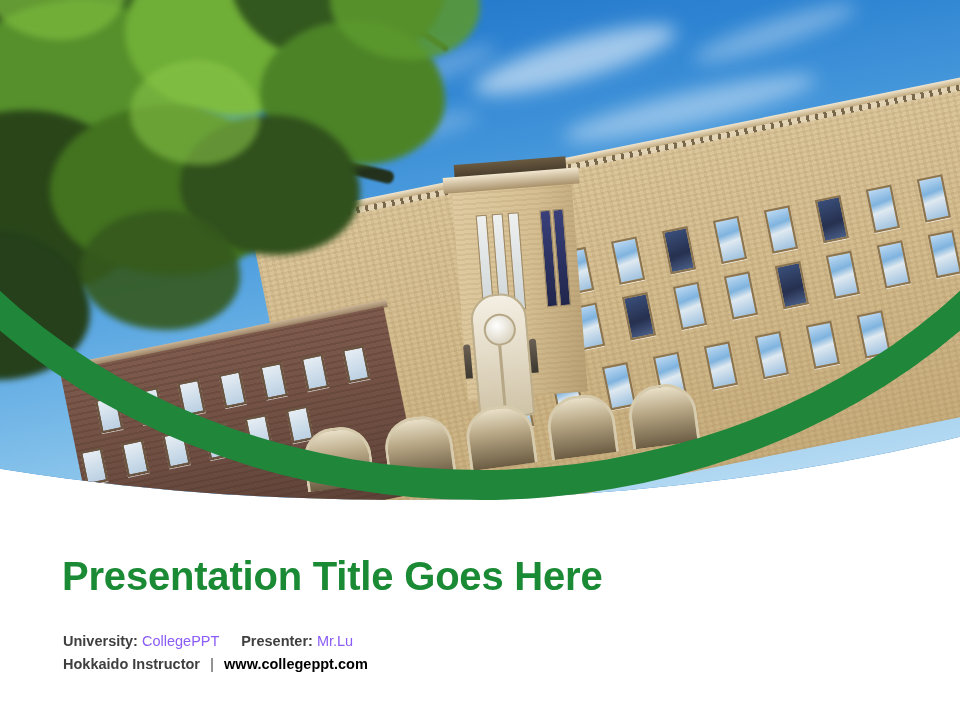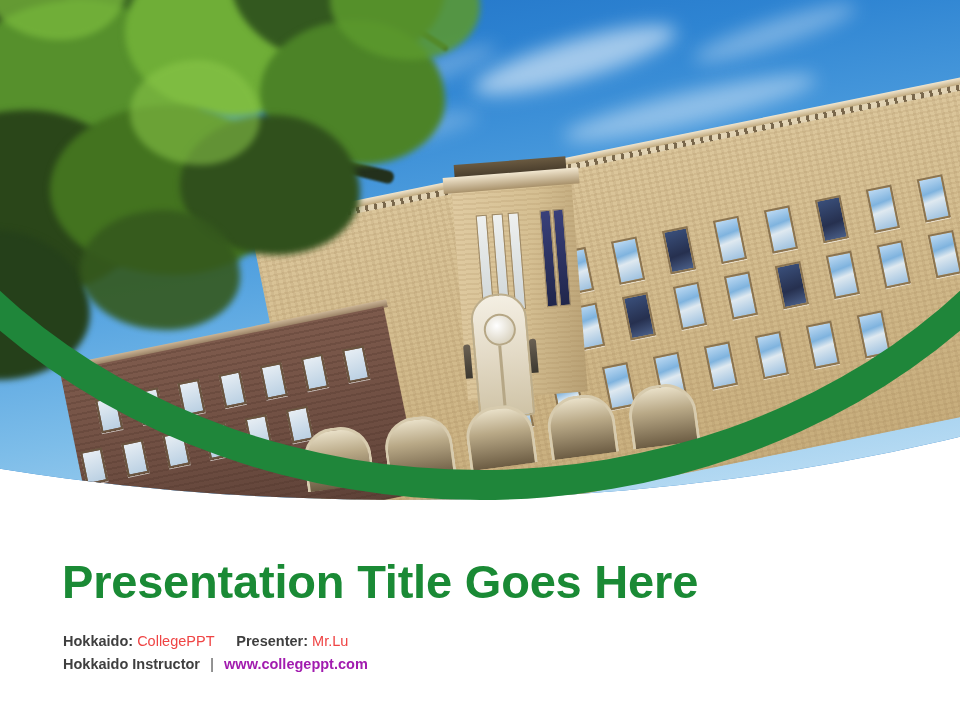--- a/index.html
+++ b/index.html
@@ -264,40 +264,40 @@
   
   .content {
     position: absolute;
     left: 0; top: 500px;
     width: 960px; height: 220px;
   }
   .slide-title {
     position: absolute;
     left: 62px; top: 54px;
     margin: 0;
-    font-size: 47px;
+    font-size: 40px;
     font-weight: 700;
     letter-spacing: -0.2px;
     color: #1a8a35;
     white-space: nowrap;
   }
   .meta {
     position: absolute;
     left: 63px; top: 130px;
     font-size: 14.5px;
     line-height: 23px;
     white-space: nowrap;
   }
   .meta-line { display: block; }
   .lbl { font-weight: 700; color: #3f3f3f; }
-  .val { font-weight: 400; color: #ef4444; }
+  .val { font-weight: 400; color: #8b5cf6; }
   .spacer { display: inline-block; width: 14px; }
   .org { font-weight: 700; color: #3f3f3f; }
   .sep { font-weight: 700; color: #8b8b8b; padding: 0 6px; }
-  .site { font-weight: 700; color: #a21caf; }
+  .site { font-weight: 700; color: #000000; }
 </style>
 </head>
 <body>
 
 <div class="slide">
 
   <div class="hero">
     <div class="hero-photo">
 
       <div class="sky"></div>
@@ -425,21 +425,21 @@
   <div class="green-band-mask">
     <div class="green-band"></div>
   </div>
 
   <div class="content">
 
     <h1 class="slide-title">Presentation Title Goes Here</h1>
 
     <div class="meta">
       <span class="meta-line">
-        <span class="lbl">Hokkaido:</span>
+        <span class="lbl">University:</span>
         <span class="val">CollegePPT</span>
         <span class="spacer"></span>
         <span class="lbl">Presenter:</span>
         <span class="val">Mr.Lu</span>
       </span>
       <span class="meta-line">
         <span class="org">Hokkaido Instructor</span>
         <span class="sep">|</span>
         <span class="site">www.collegeppt.com</span>
       </span>

